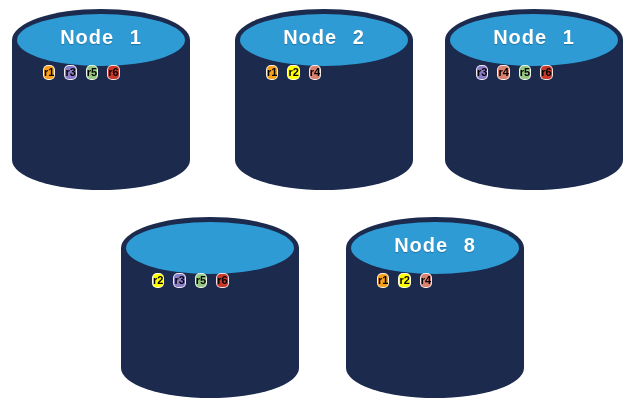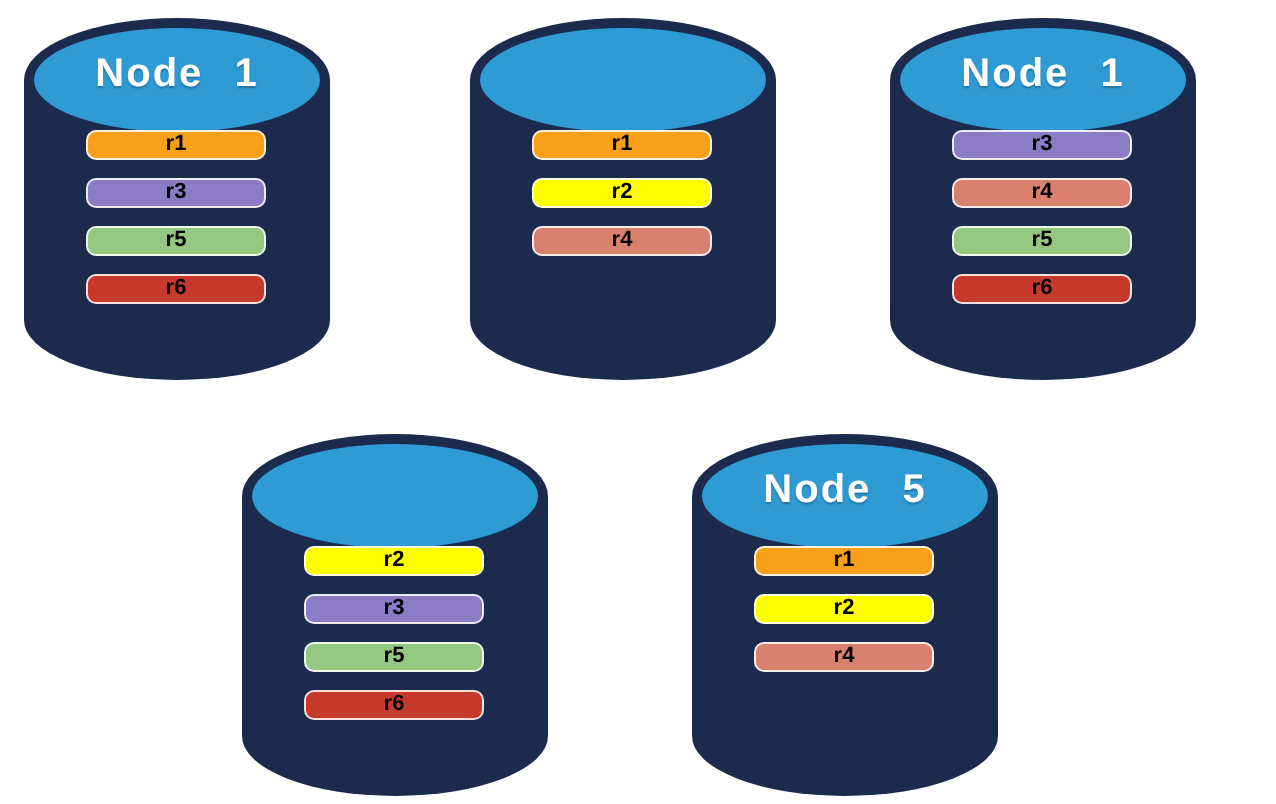--- a/index.html
+++ b/index.html
@@ -5,21 +5,21 @@
   html, body { margin: 0; padding: 0; }
   body {
     width: 638px; height: 402px;
     background: #ffffff;
     position: relative;
     overflow: hidden;
     font-family: "Liberation Sans", sans-serif;
   }
   .node {
     position: absolute;
-    width: 153px; height: 181px;
+    width: 178px; height: 181px;
   }
   .n1 { left: 12px;  top: 9px;  }
   .n2 { left: 235px; top: 9px;  }
   .n3 { left: 445px; top: 9px;  }
   .n4 { left: 121px; top: 217px; }
   .n5 { left: 346px; top: 217px; }
 
   
   .cyl-rim {
     position: absolute; top: 0; left: 0; right: 0; height: 62px;
@@ -40,21 +40,21 @@
   .node-title {
     position: absolute; top: 17px; left: 0; right: 0;
     text-align: center;
     color: #ffffff;
     font-size: 20px; font-weight: bold;
     letter-spacing: 1px; word-spacing: 9px;
     text-shadow: 0 1px 1px rgba(0,0,0,0.25);
   }
   .bars {
     position: absolute; top: 56px; left: 31px; right: 32px;
-    display: flex; flex-direction: column; gap: 9px;
+    display: flex; flex-direction: row; gap: 9px;
   }
   .bar {
     box-sizing: border-box;
     height: 15px;
     border: 1px solid rgba(255,255,255,0.85);
     border-radius: 5px;
     color: #000000;
     font-size: 11px; font-weight: bold;
     line-height: 13px; text-align: center;
   }
@@ -74,20 +74,21 @@
     <div class="bar" style="background: rgb(148, 199, 127);">r5</div>
     <div class="bar" style="background: rgb(198, 57, 43);">r6</div>
   </div>
 </div>
 
 <div class="node n2">
   <div class="cyl-rim"></div>
   <div class="cyl-mid"></div>
   <div class="cyl-bot"></div>
   <div class="cyl-cap"></div>
+  <div class="node-title">Node 2</div>
   <div class="bars">
     <div class="bar" style="background: rgb(249, 160, 27);">r1</div>
     <div class="bar" style="background: rgb(255, 255, 0);">r2</div>
     <div class="bar" style="background: rgb(217, 128, 111);">r4</div>
   </div>
 </div>
 
 <div class="node n3">
   <div class="cyl-rim"></div>
   <div class="cyl-mid"></div>
@@ -113,19 +114,19 @@
     <div class="bar" style="background: rgb(148, 199, 127);">r5</div>
     <div class="bar" style="background: rgb(198, 57, 43);">r6</div>
   </div>
 </div>
 
 <div class="node n5">
   <div class="cyl-rim"></div>
   <div class="cyl-mid"></div>
   <div class="cyl-bot"></div>
   <div class="cyl-cap"></div>
-  <div class="node-title">Node 5</div>
+  <div class="node-title">Node 8</div>
   <div class="bars">
     <div class="bar" style="background: rgb(249, 160, 27);">r1</div>
     <div class="bar" style="background: rgb(255, 255, 0);">r2</div>
     <div class="bar" style="background: rgb(217, 128, 111);">r4</div>
   </div>
 </div>
 
 </body></html>

